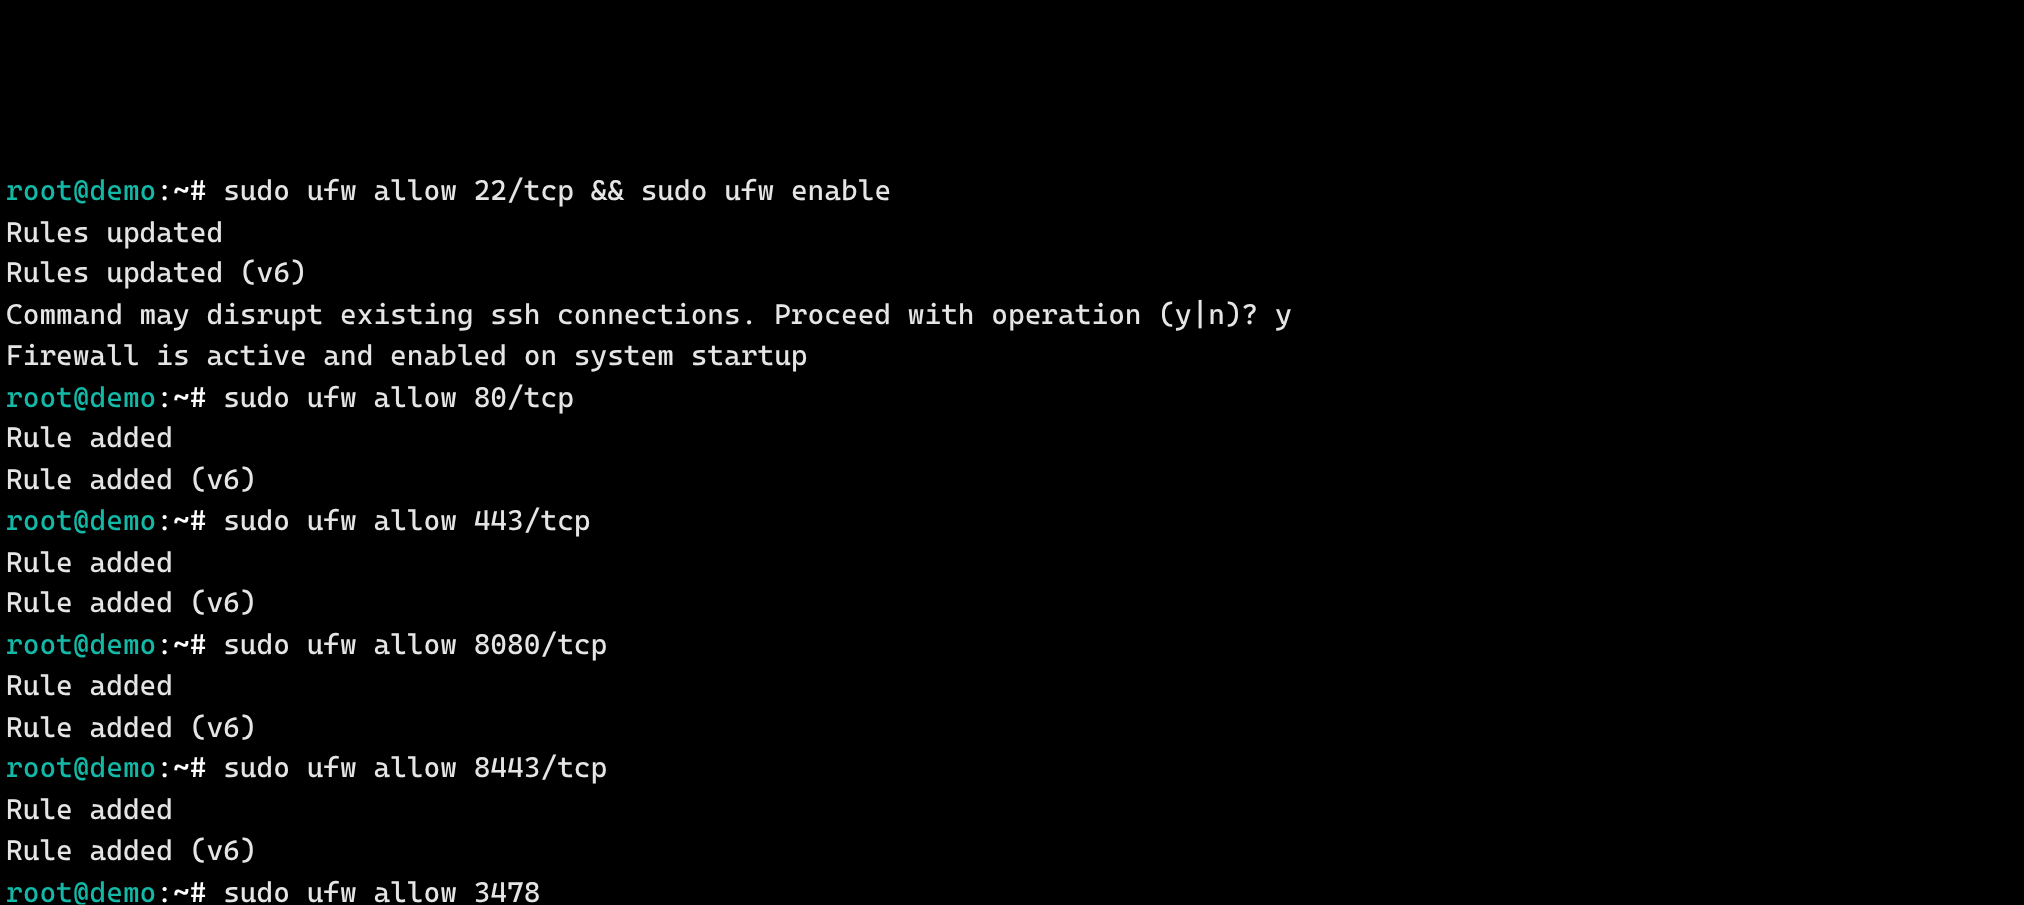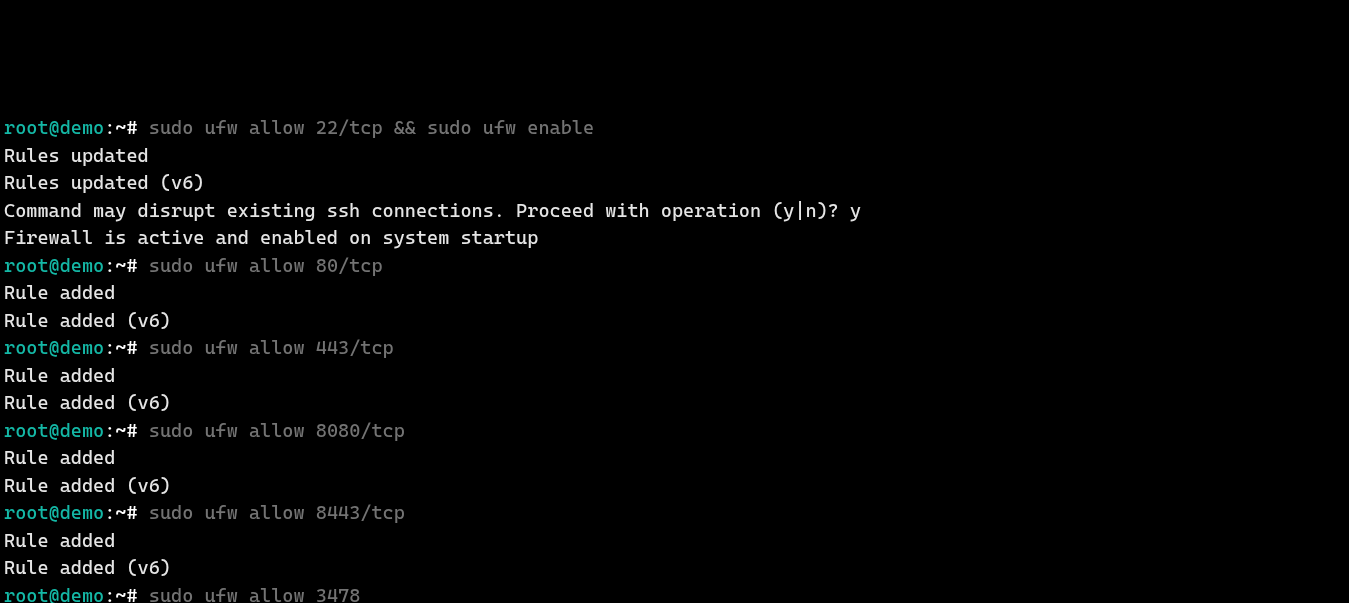--- a/index.html
+++ b/index.html
@@ -13,21 +13,21 @@
       width: 1349px;
       height: 603px;
       overflow: hidden;
       white-space: pre;
     }
     .line { display: block; }
     .prompt-user-host { color: #14b8a6; }
     .prompt-path { color: #fff; }
     .prompt-sep { color: #fff; }
     .prompt-hash { color: #fff; }
-    .cmd { color: #737373; }
+    .cmd { color: #e5e5e5; }
     .out { color: #e5e5e5; }
   </style>
 </head>
 <body>
 
 
 
 <div id="terminal"><span class="line"><span class="prompt-user-host">root</span><span class="prompt-user-host">@</span><span class="prompt-user-host">demo</span><span class="prompt-sep">:</span><span class="prompt-path">~</span><span class="prompt-hash">#</span><span> </span><span class="cmd">sudo ufw allow 22/tcp &amp;&amp; sudo ufw enable</span></span><span class="line"><span class="out">Rules updated</span></span><span class="line"><span class="out">Rules updated (v6)</span></span><span class="line"><span class="out">Command may disrupt existing ssh connections. Proceed with operation (y|n)? y</span></span><span class="line"><span class="out">Firewall is active and enabled on system startup</span></span><span class="line"><span class="prompt-user-host">root</span><span class="prompt-user-host">@</span><span class="prompt-user-host">demo</span><span class="prompt-sep">:</span><span class="prompt-path">~</span><span class="prompt-hash">#</span><span> </span><span class="cmd">sudo ufw allow 80/tcp</span></span><span class="line"><span class="out">Rule added</span></span><span class="line"><span class="out">Rule added (v6)</span></span><span class="line"><span class="prompt-user-host">root</span><span class="prompt-user-host">@</span><span class="prompt-user-host">demo</span><span class="prompt-sep">:</span><span class="prompt-path">~</span><span class="prompt-hash">#</span><span> </span><span class="cmd">sudo ufw allow 443/tcp</span></span><span class="line"><span class="out">Rule added</span></span><span class="line"><span class="out">Rule added (v6)</span></span><span class="line"><span class="prompt-user-host">root</span><span class="prompt-user-host">@</span><span class="prompt-user-host">demo</span><span class="prompt-sep">:</span><span class="prompt-path">~</span><span class="prompt-hash">#</span><span> </span><span class="cmd">sudo ufw allow 8080/tcp</span></span><span class="line"><span class="out">Rule added</span></span><span class="line"><span class="out">Rule added (v6)</span></span><span class="line"><span class="prompt-user-host">root</span><span class="prompt-user-host">@</span><span class="prompt-user-host">demo</span><span class="prompt-sep">:</span><span class="prompt-path">~</span><span class="prompt-hash">#</span><span> </span><span class="cmd">sudo ufw allow 8443/tcp</span></span><span class="line"><span class="out">Rule added</span></span><span class="line"><span class="out">Rule added (v6)</span></span><span class="line"><span class="prompt-user-host">root</span><span class="prompt-user-host">@</span><span class="prompt-user-host">demo</span><span class="prompt-sep">:</span><span class="prompt-path">~</span><span class="prompt-hash">#</span><span> </span><span class="cmd">sudo ufw allow 3478</span></span></div>
 
 

